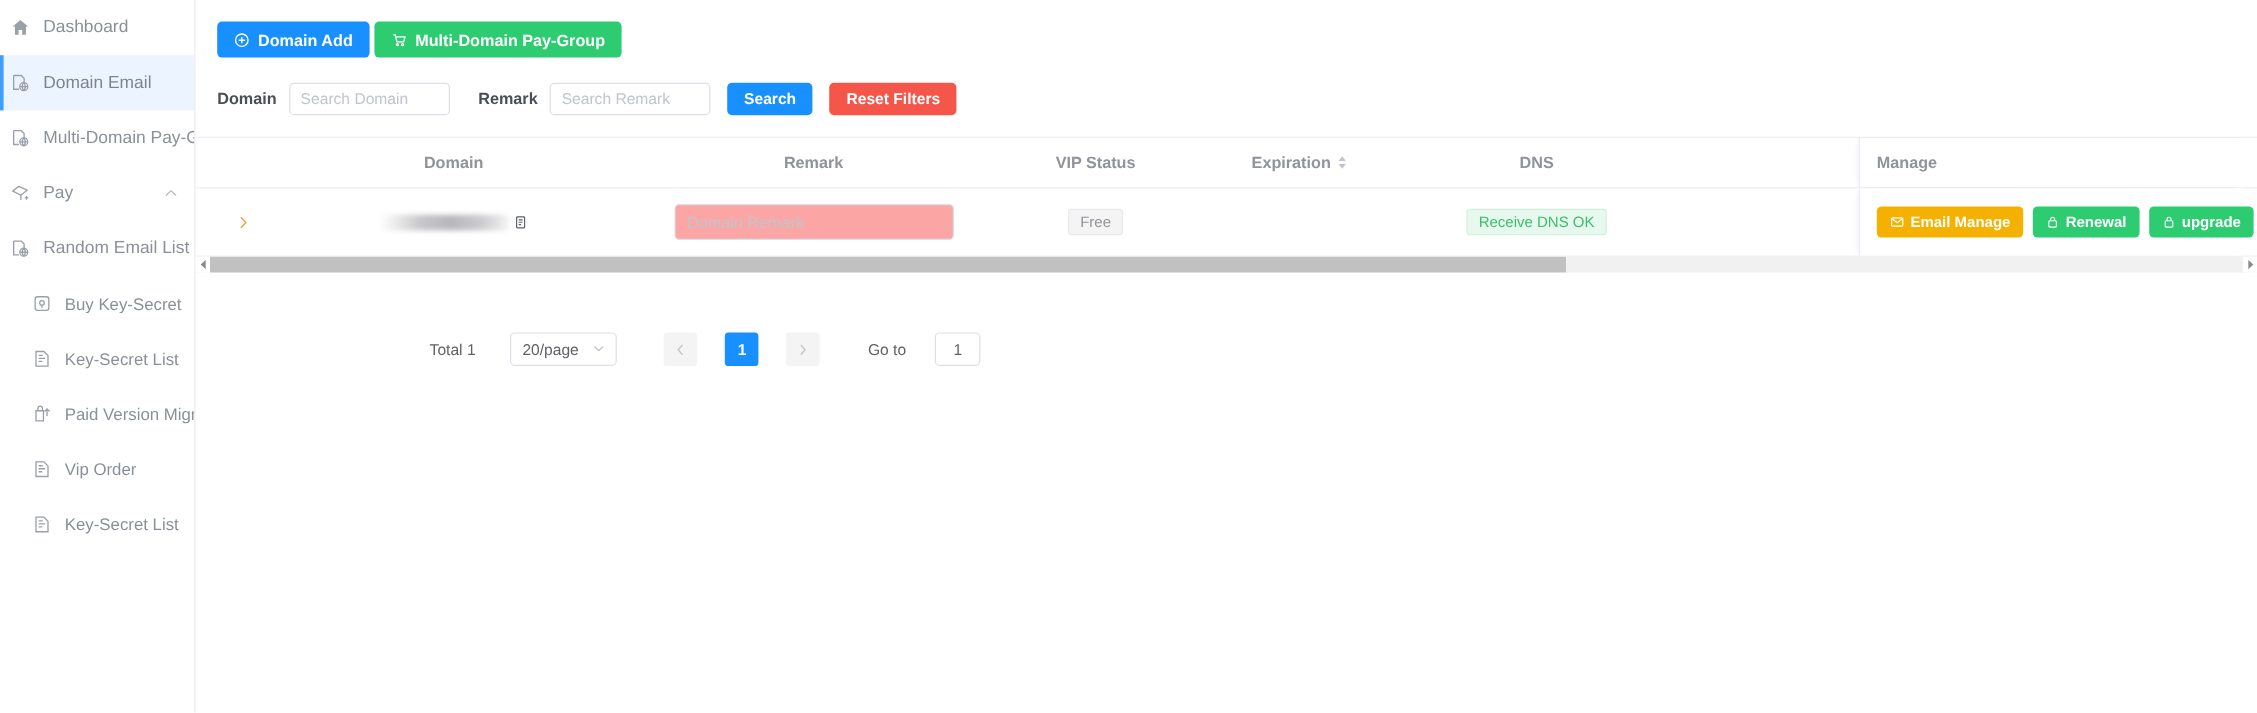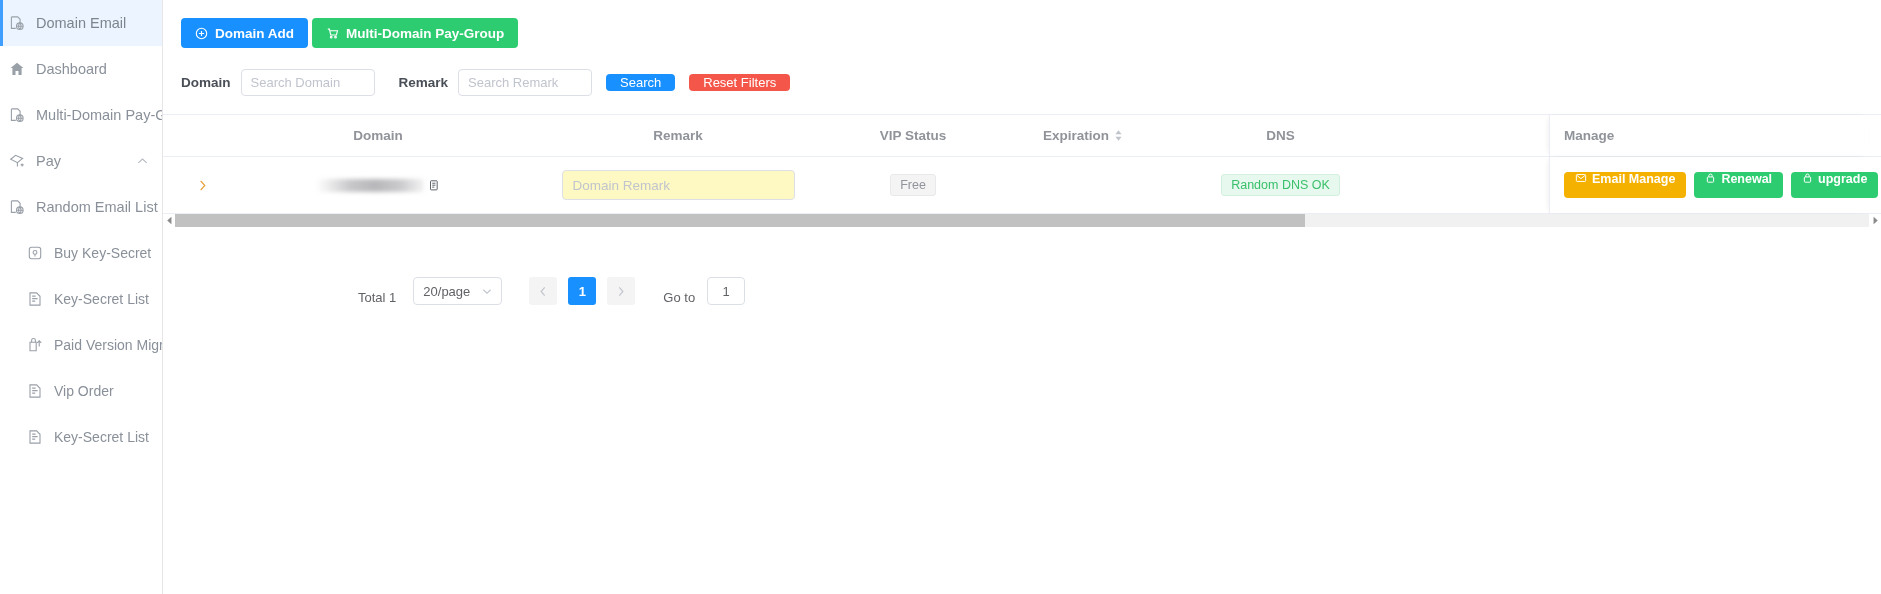--- a/index.html
+++ b/index.html
@@ -95,22 +95,22 @@
     border: 1px solid #dcdfe6; border-radius: 4px;
     padding: 0 9px;
     font-size: 13px; color: #5c6168;
     font-family: "Liberation Sans", sans-serif;
     outline: none; background: #fff;
   }
   .finput::placeholder { color: #c0c4cc; }
   .gap-lg { width: 24px; }
   .gap-md { width: 14px; }
   .btn-sm {
-    height: 17px; padding: 0 14px; border-radius: 4px;
-    border: none; color: #fff; font-size: 13px; font-weight: 400;
+    height: 27px; padding: 0 14px; border-radius: 4px;
+    border: none; color: #fff; font-size: 13px; font-weight: 700;
     cursor: pointer; font-family: "Liberation Sans", sans-serif;
     display: inline-flex; align-items: center; white-space: nowrap;
   }
   .btn-search { background: #1890ff; }
   .btn-reset  { background: #f5564a; }
 
   
   .table-wrap {
     margin-top: 18px;
     position: relative;
@@ -173,21 +173,21 @@
     border-radius: 2px;
   }
   .copy-ico { color: #6b7078; display: inline-flex; }
 
   .remark-input {
     width: 233px; height: 30px;
     border: 1px solid #dcdfe6; border-radius: 4px;
     padding: 0 10px;
     font-size: 13.5px; color: #5c6168;
     font-family: "Liberation Sans", sans-serif;
-    outline: none; background: #fef9c3;
+    outline: none; background: #fca5a5;
   }
   .remark-input::placeholder { color: #c0c4cc; }
 
   .tag {
     display: inline-flex; align-items: center;
     height: 22px; padding: 0 9px;
     border-radius: 3px;
     font-size: 12.5px;
     white-space: nowrap;
   }
@@ -207,21 +207,21 @@
     box-shadow: -2px 0 6px -3px rgba(0,0,0,0.12);
     display: flex; align-items: center;
     padding-left: 14px;
     gap: 8px;
   }
   .fixed-col.head { justify-content: flex-start; }
   .abtn {
     border: none; border-radius: 4px;
     height: 26px; padding: 0 11px;
     font-size: 12.5px; font-weight: 600; color: #fff;
-    display: inline-flex; align-items: flex-start; gap: 5px;
+    display: inline-flex; align-items: center; gap: 5px;
     cursor: pointer;
     font-family: "Liberation Sans", sans-serif;
     white-space: nowrap;
   }
   .abtn-orange { background: #f5b100; }
   .abtn-green  { background: #2ecc71; }
   .abtn svg { display: block; }
 
   
   .hscroll {
@@ -242,24 +242,24 @@
     position: relative;
   }
   .sb-thumb {
     position: absolute; left: 0; top: 0;
     width: 1130px; height: 13px;
     background: #c1c1c1; cursor: pointer;
   }
 
   
   .pagination {
-    display: flex; align-items: flex-end;
+    display: flex; align-items: center;
     padding-left: 195px;
     margin-top: 50px;
-    gap: 4px;
+    gap: 16px;
     font-size: 13px; color: #606266;
   }
   .p-total { margin-right: 13px; white-space: nowrap; }
   .p-select {
     width: 89px; height: 28px;
     border: 1px solid #dcdfe6; border-radius: 4px;
     background: #fff;
     display: flex; align-items: center; justify-content: space-between;
     padding: 0 9px;
     font-size: 13px; color: #606266;
@@ -289,38 +289,38 @@
     font-family: "Liberation Sans", sans-serif;
     outline: none; background: #fff;
   }
 </style>
 </head>
 <body>
 
 <div class="app">
 
   <nav class="sidebar" id="sidebar">
+      <div class="nav-item">
+        <span class="nav-ico">
+          <svg width="16" height="16" viewBox="0 0 16 16" fill="#9aa0a8">
+            <path d="M8 1.7 1.6 7h1.8v7h3.1V9.9h3V14h3.1V7h1.8z"></path>
+          </svg>
+        </span>
+        <span class="nav-label">Dashboard</span>
+      </div>
       <div class="nav-item active">
         <span class="nav-ico">
           <svg width="16" height="16" viewBox="0 0 16 16" fill="none" stroke="#9aa0a8" stroke-width="1.1">
             <path d="M2.4 1.9h6.3l2.4 2.4v4.1"></path>
             <path d="M2.4 1.9v11.5h4.4"></path>
             <circle cx="10.8" cy="11.2" r="3.3"></circle>
             <path d="M7.5 11.2h6.6M10.8 7.9c1.5 1.9 1.5 4.7 0 6.6M10.8 7.9c-1.5 1.9-1.5 4.7 0 6.6"></path>
           </svg>
         </span>
         <span class="nav-label">Domain Email</span>
-      </div>
-      <div class="nav-item">
-        <span class="nav-ico">
-          <svg width="16" height="16" viewBox="0 0 16 16" fill="#9aa0a8">
-            <path d="M8 1.7 1.6 7h1.8v7h3.1V9.9h3V14h3.1V7h1.8z"></path>
-          </svg>
-        </span>
-        <span class="nav-label">Dashboard</span>
       </div>
       <div class="nav-item">
         <span class="nav-ico">
           <svg width="16" height="16" viewBox="0 0 16 16" fill="none" stroke="#9aa0a8" stroke-width="1.1">
             <path d="M2.4 1.9h6.3l2.4 2.4v4.1"></path>
             <path d="M2.4 1.9v11.5h4.4"></path>
             <circle cx="10.8" cy="11.2" r="3.3"></circle>
             <path d="M7.5 11.2h6.6M10.8 7.9c1.5 1.9 1.5 4.7 0 6.6M10.8 7.9c-1.5 1.9-1.5 4.7 0 6.6"></path>
           </svg>
         </span>
@@ -479,21 +479,21 @@
           </span>
         </div>
         <div class="td c-remark">
           <input class="remark-input" type="text" placeholder="Domain Remark" value="" style="">
         </div>
         <div class="td c-vip">
           <span class="tag tag-free">Free</span>
         </div>
         <div class="td c-expiry"></div>
         <div class="td c-dns">
-          <span class="tag tag-dns">Random DNS OK</span>
+          <span class="tag tag-dns">Receive DNS OK</span>
         </div>
 
         <div class="fixed-col">
           <button class="abtn abtn-orange">
             <span>
               <svg width="12" height="12" viewBox="0 0 16 16" fill="none" stroke="#fff" stroke-width="1.3">
                 <rect x="1.8" y="3.4" width="12.4" height="9.2" rx="1.1"></rect>
                 <path d="M2.4 4.4 8 8.9l5.6-4.5"></path>
               </svg>
             </span>

